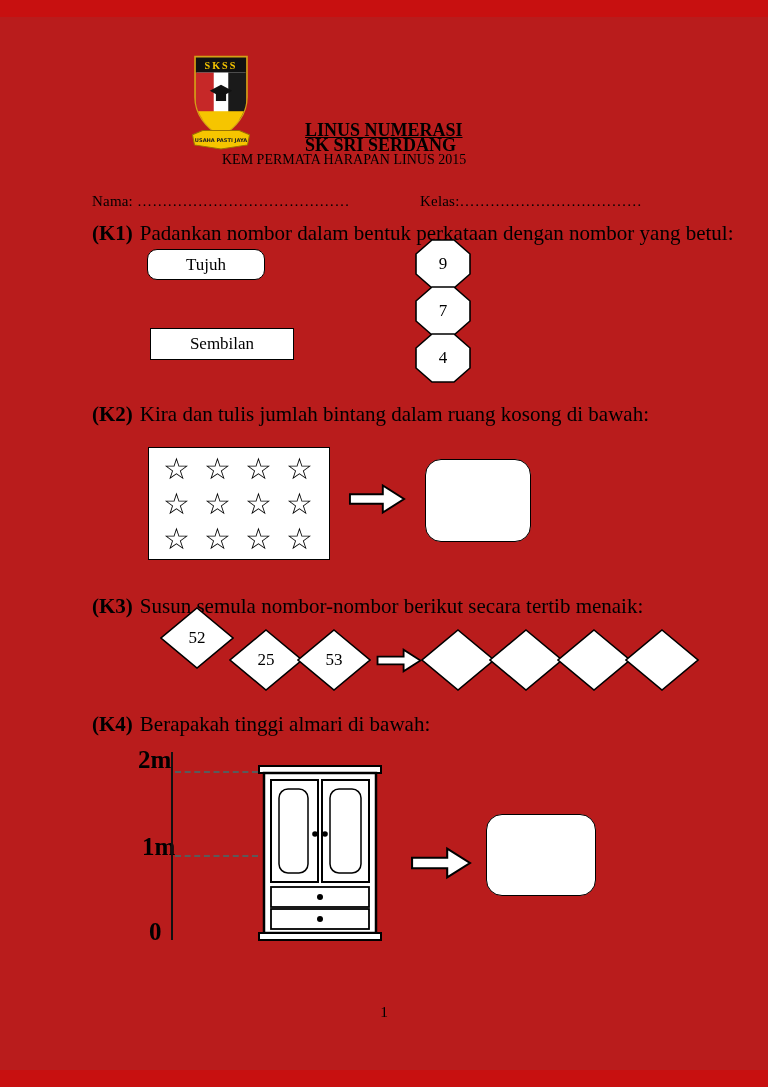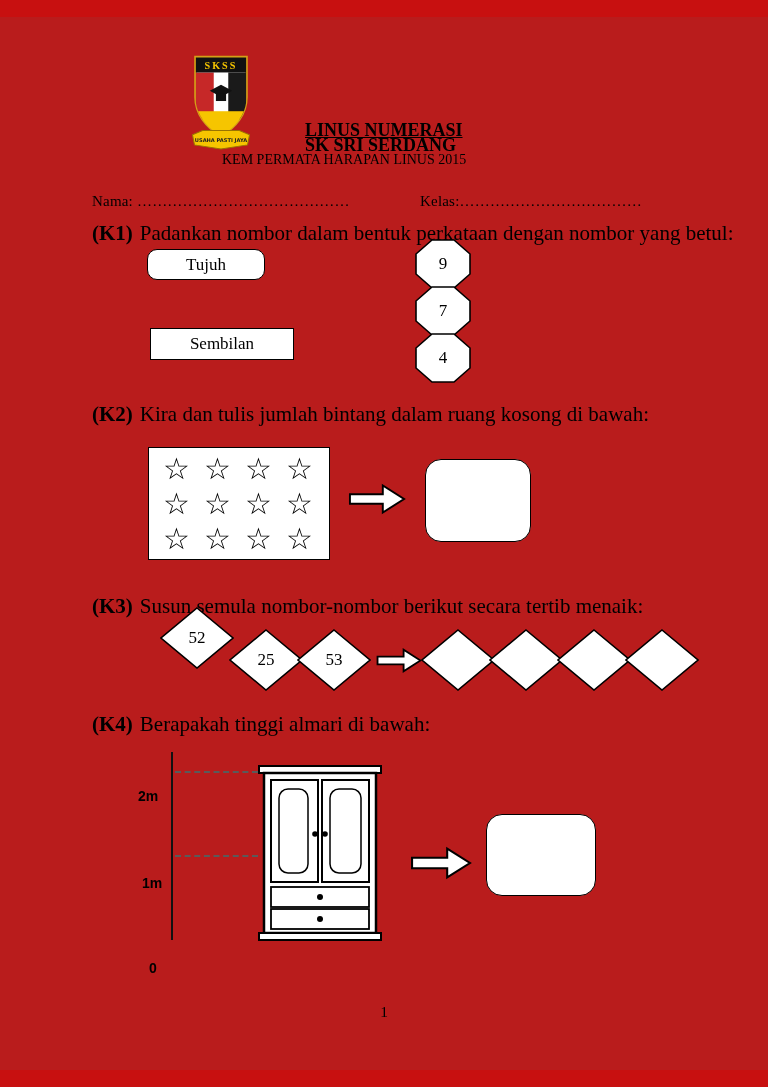--- a/index.html
+++ b/index.html
@@ -40,21 +40,21 @@
     display:grid; grid-template-columns:repeat(4, 41px);
     padding:3px 7px; align-content:center;
   }
   .star {
     font-family:"DejaVu Sans", sans-serif;
     font-size:30px; line-height:35px; text-align:center; color:#000;
   }
 
   .answer-box { border:1.7px solid #000; border-radius:16px; background:#fff; }
 
-  .scale-label { font-family:Liberation Sans, sans-serif; font-weight:bold; font-size:14px;margin-top:42px; }
+  .scale-label { font-family:Liberation Serif, serif; font-weight:bold; font-size:25px; }
   .axis-line { border-left:2px solid #111; width:0; }
   .dash-line { border-top:2.5px dashed #5a5a5a; height:0; }
 
   .page-num { width:768px; text-align:center; font-size:15.5px; }
 </style>
 </head>
 <body>
 
 <div class="page">
 

